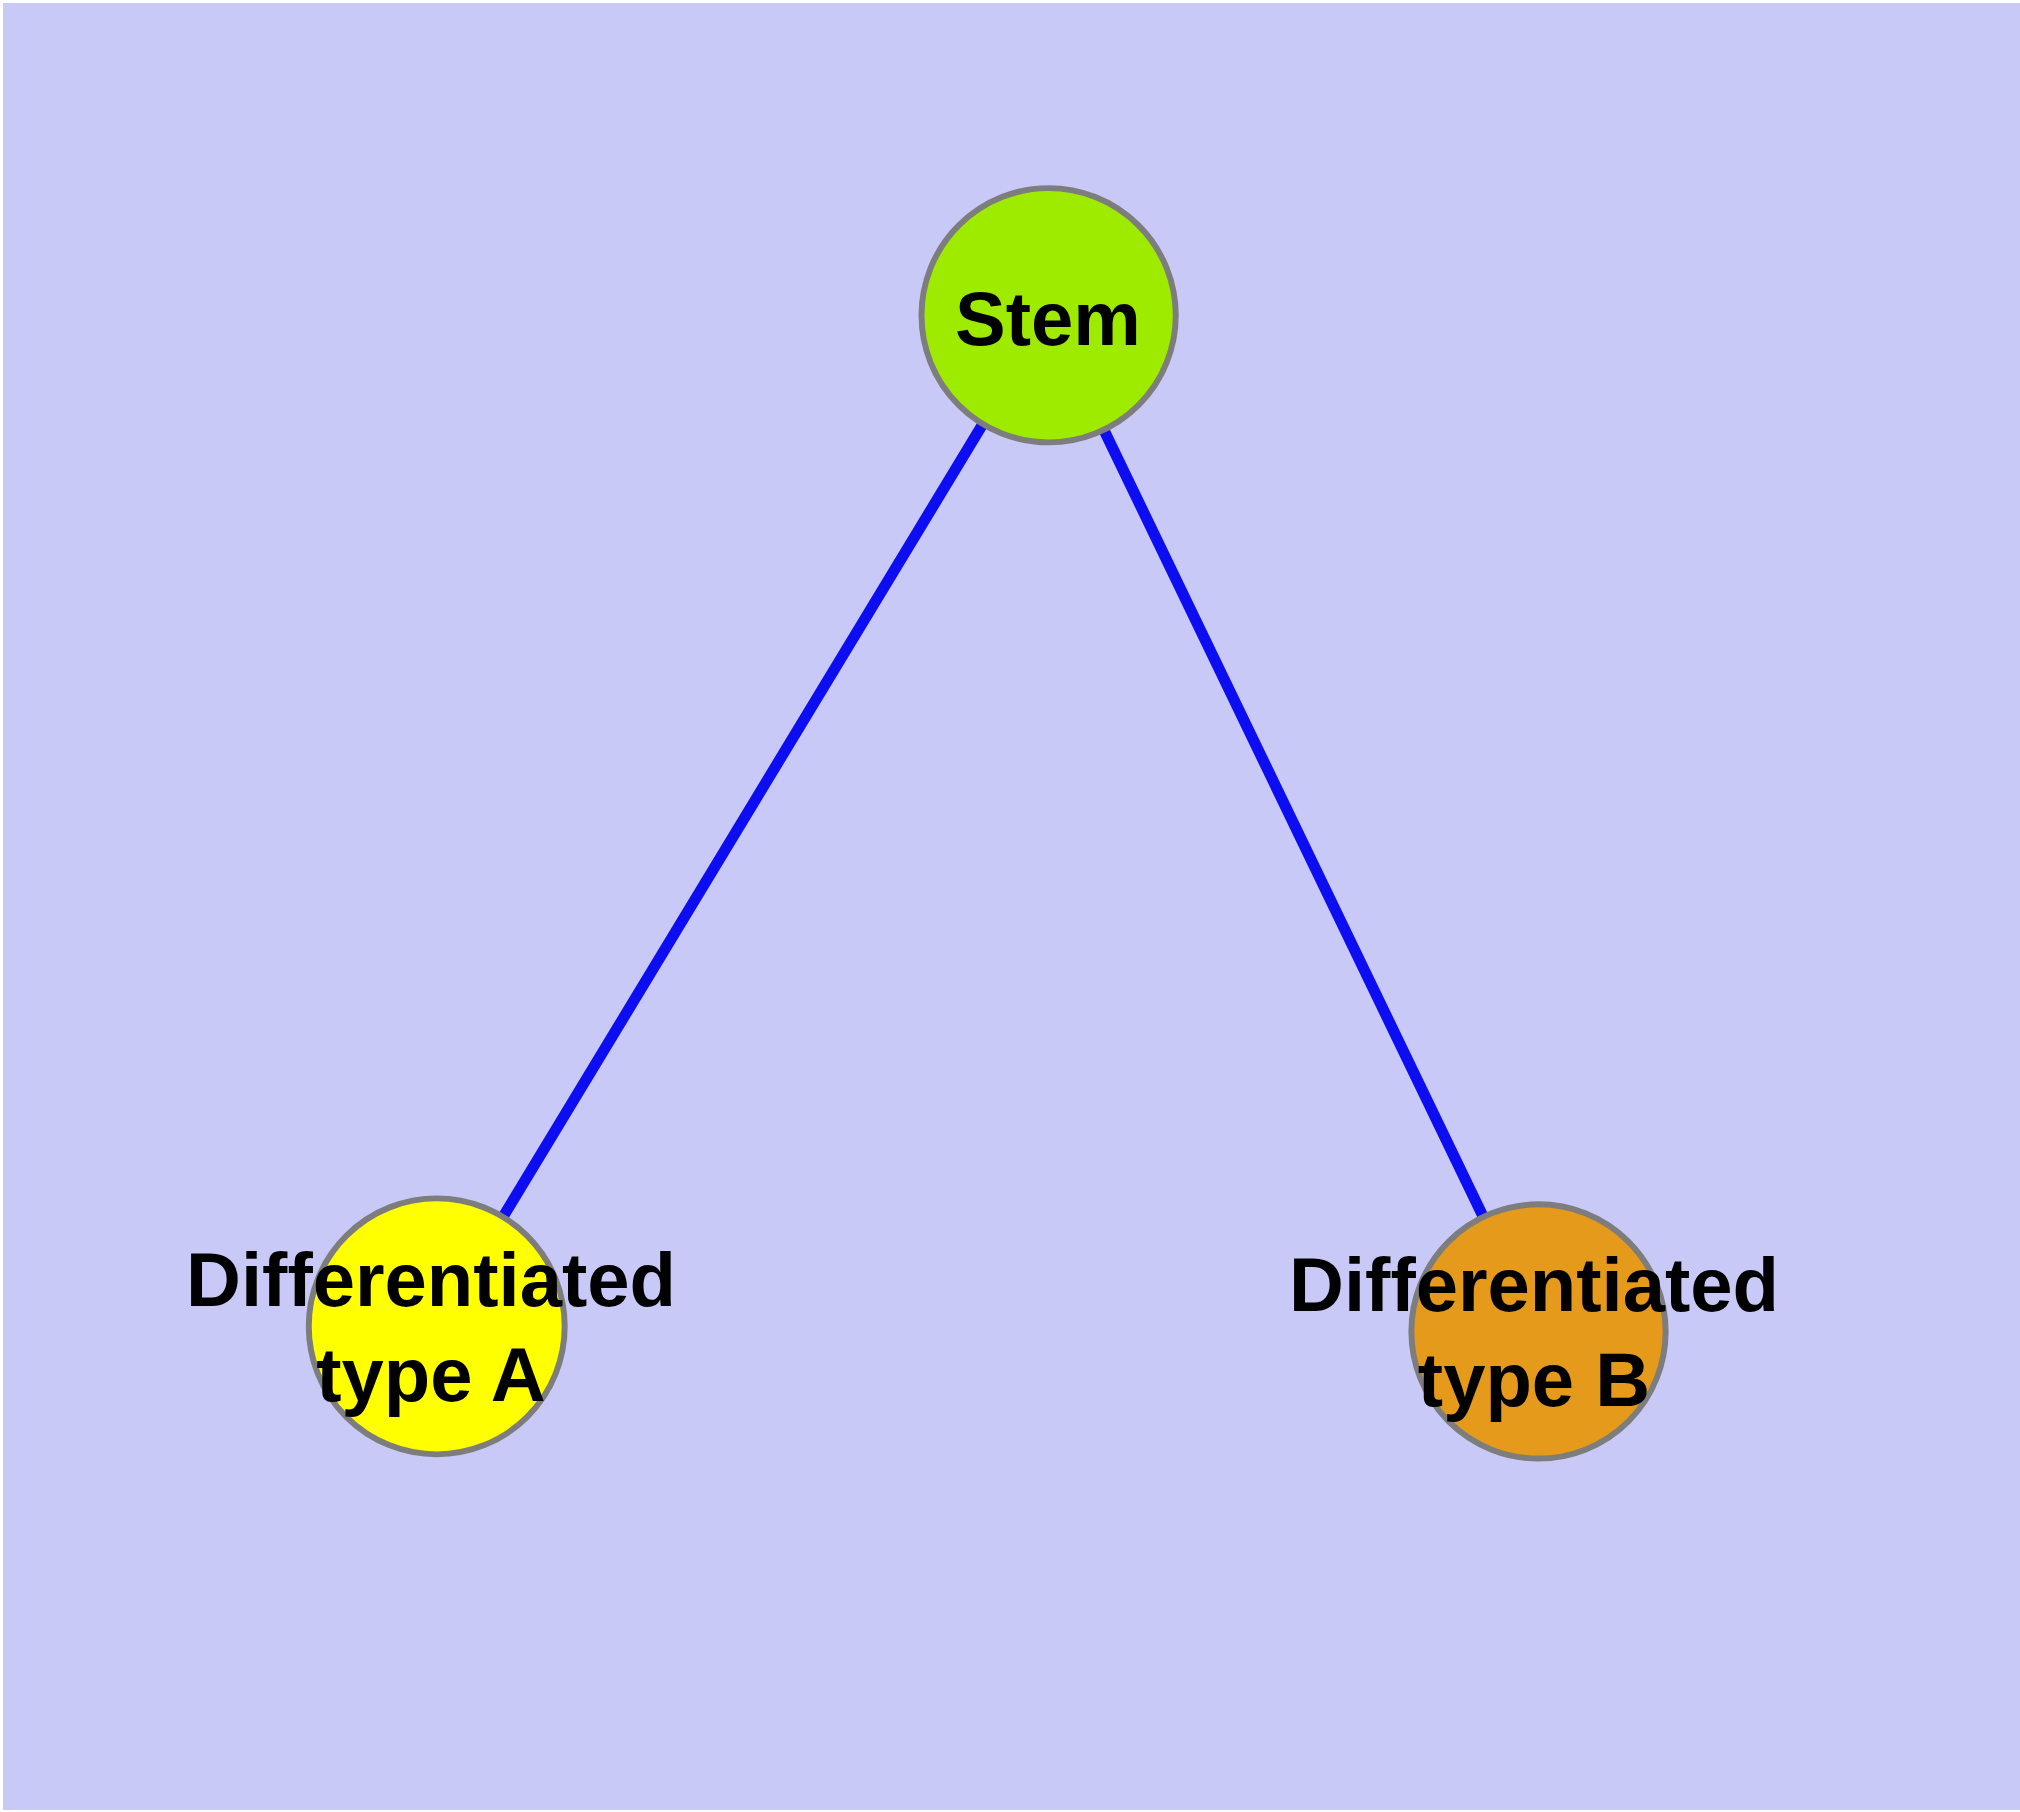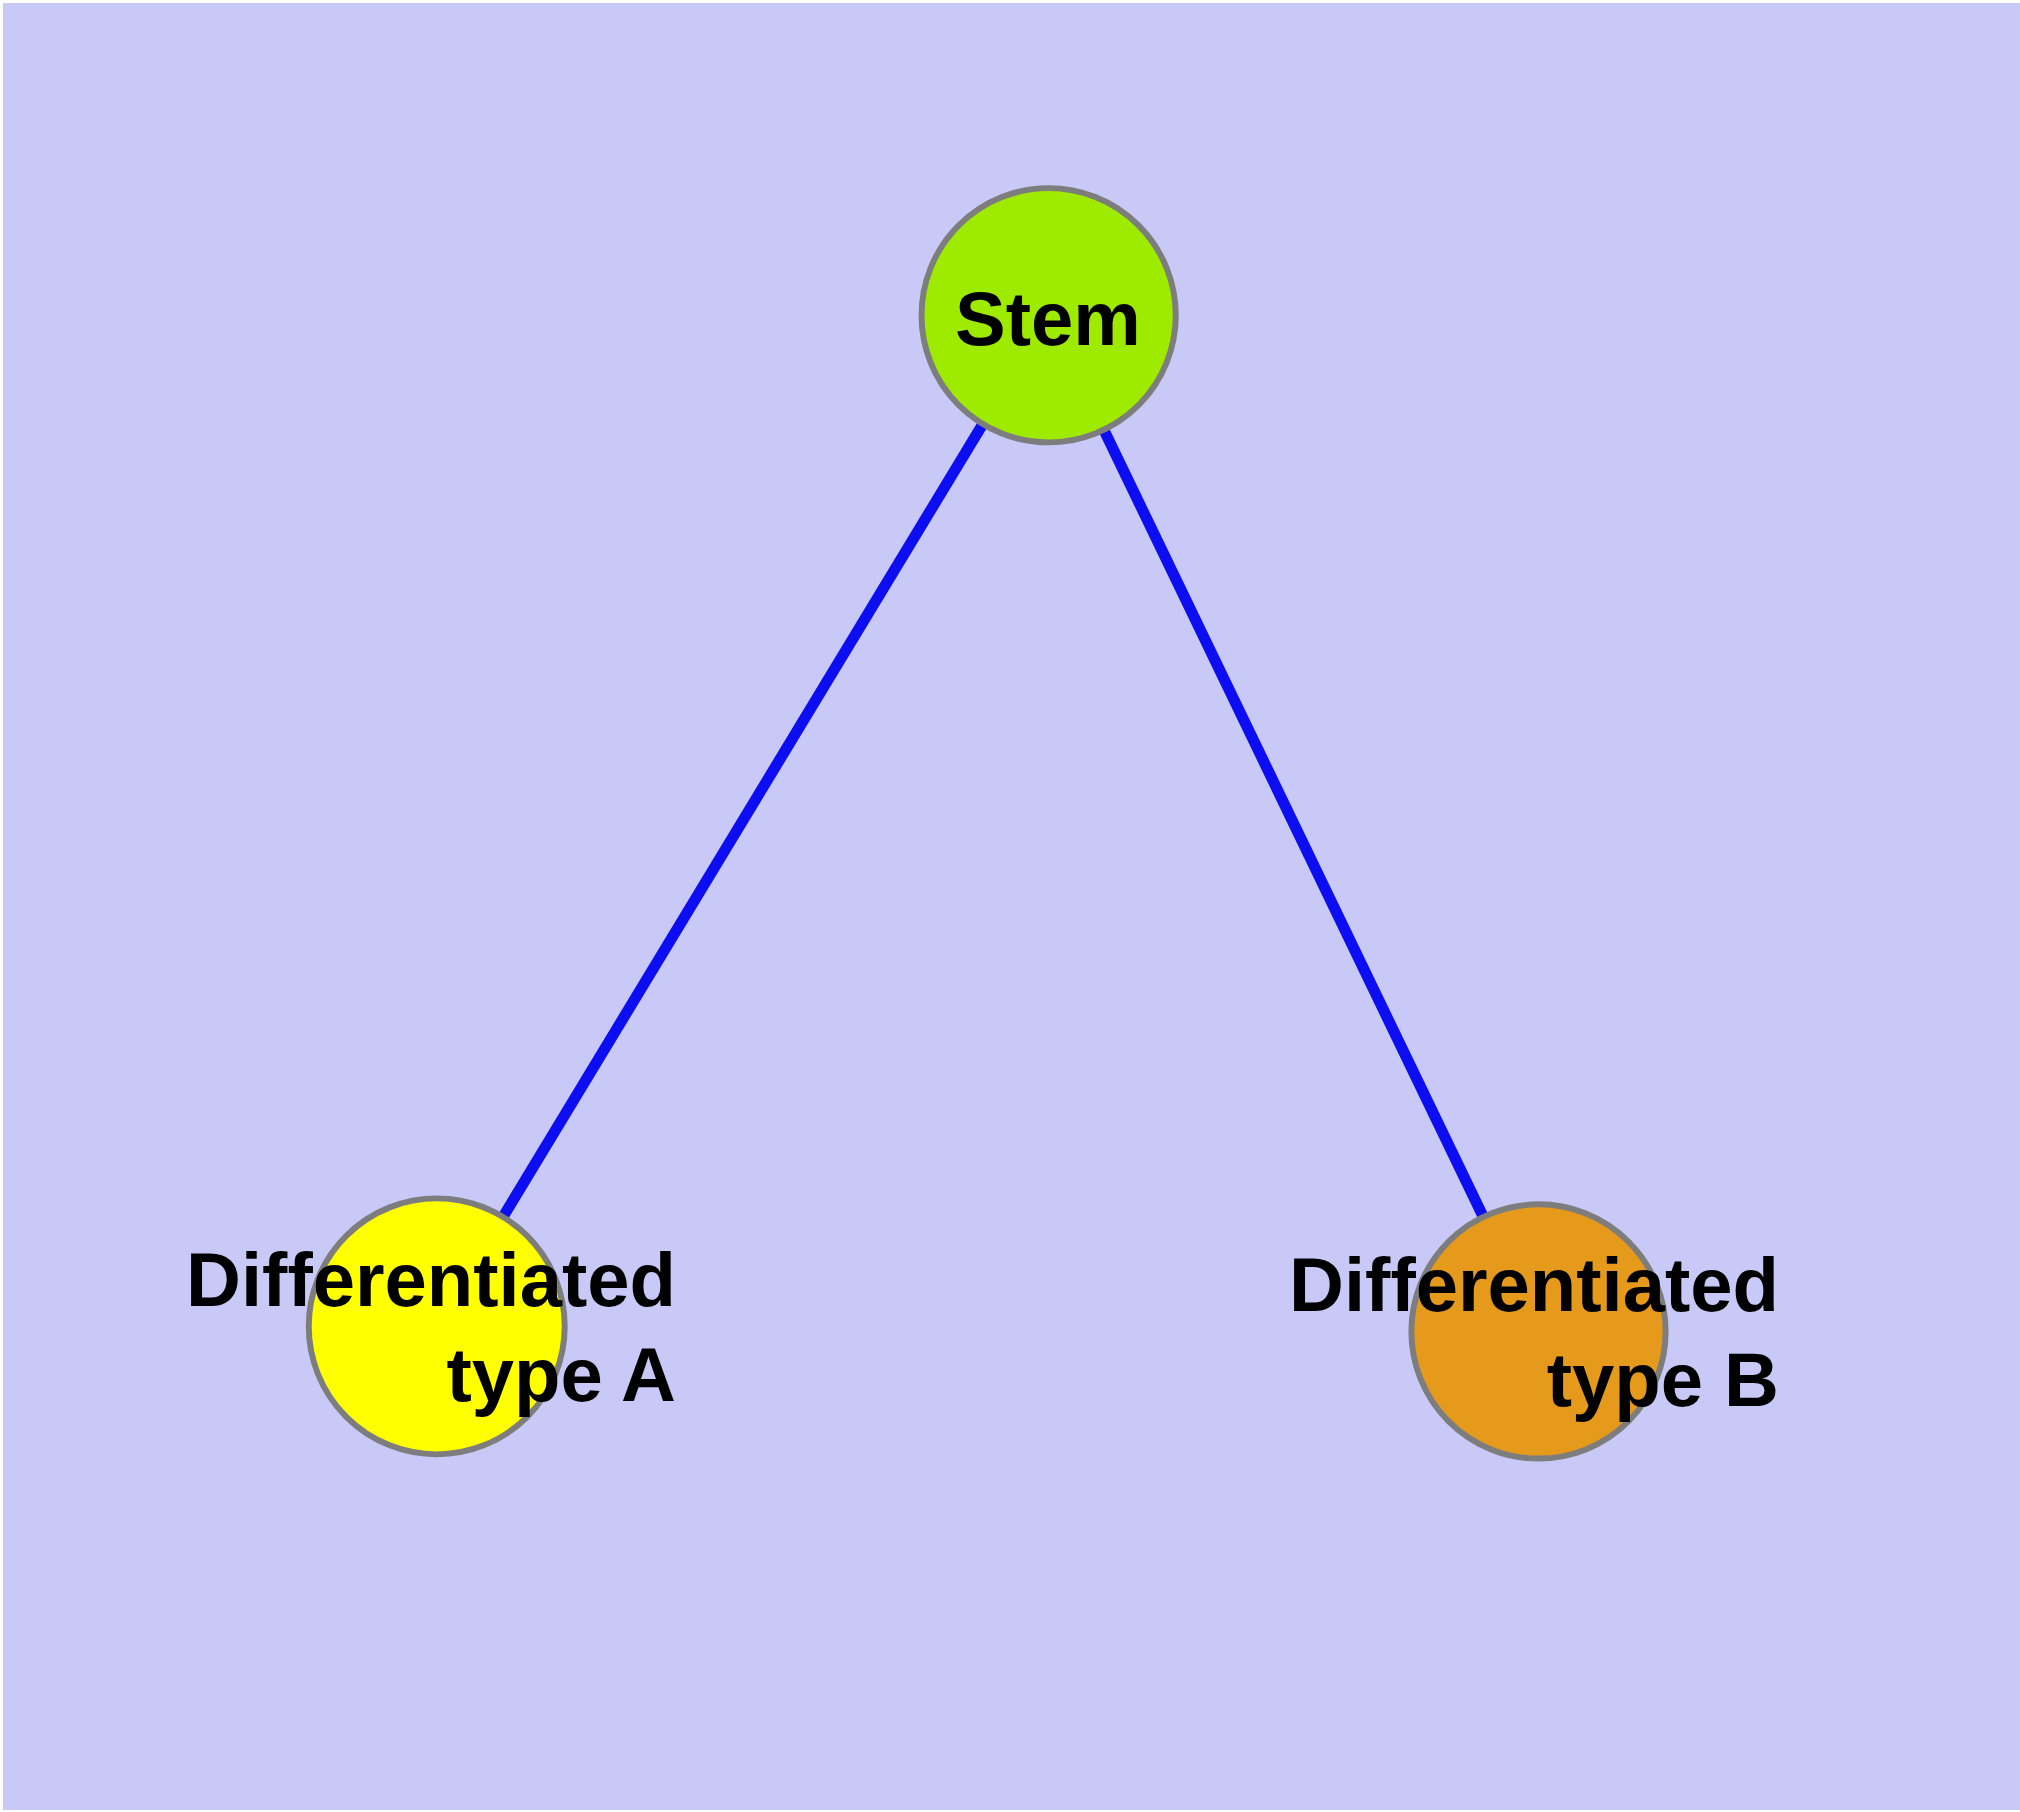--- a/index.html
+++ b/index.html
@@ -29,21 +29,21 @@
   .graph-edge {
     stroke-width: 13px;
     fill: none;
   }
   .graph-node {
     stroke-width: 7px;
   }
   .node-label {
     position: absolute;
     transform: translate(-50%, -50%);
-    text-align: right;
+    text-align: center;
     font-weight: bold;
     font-size: 76px;
     line-height: 95px;
     white-space: pre-line;
     color: #000000;
   }
 </style>
 </head>
 <body>
 

